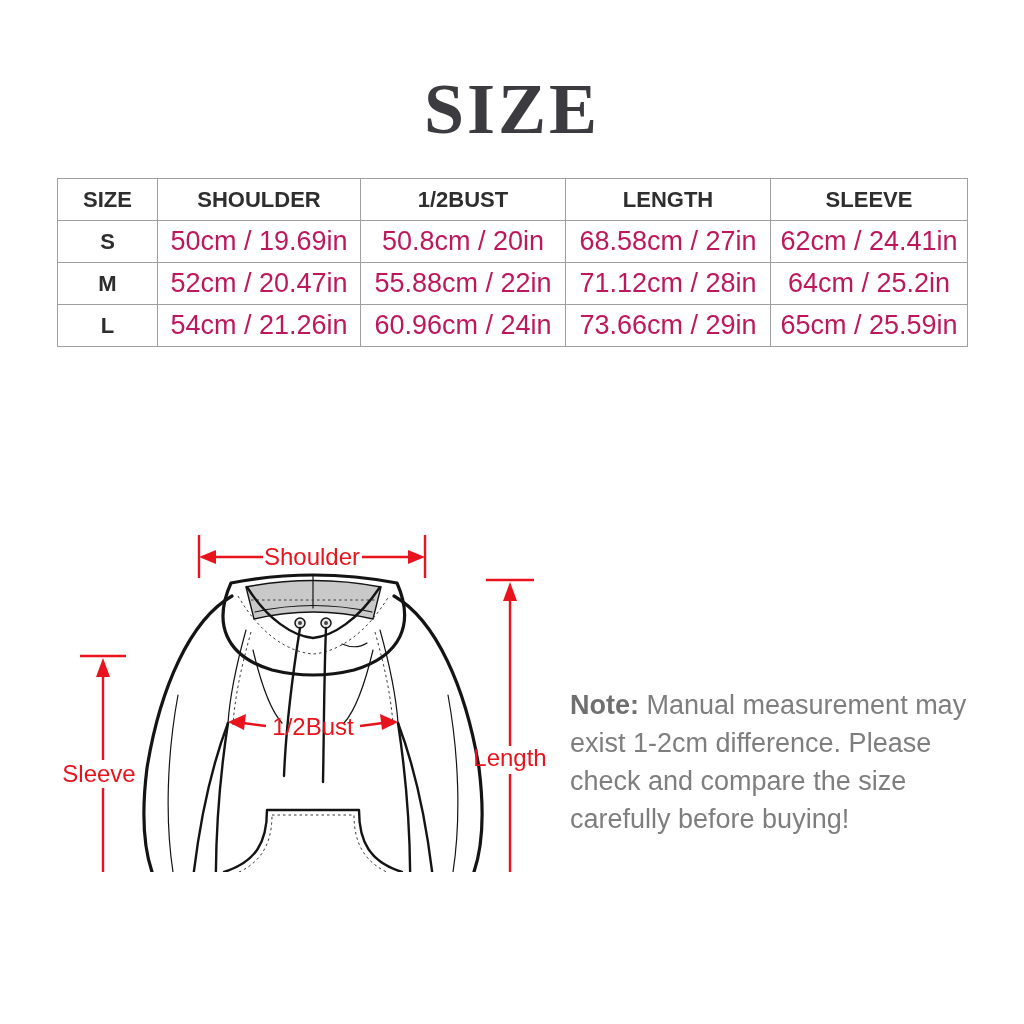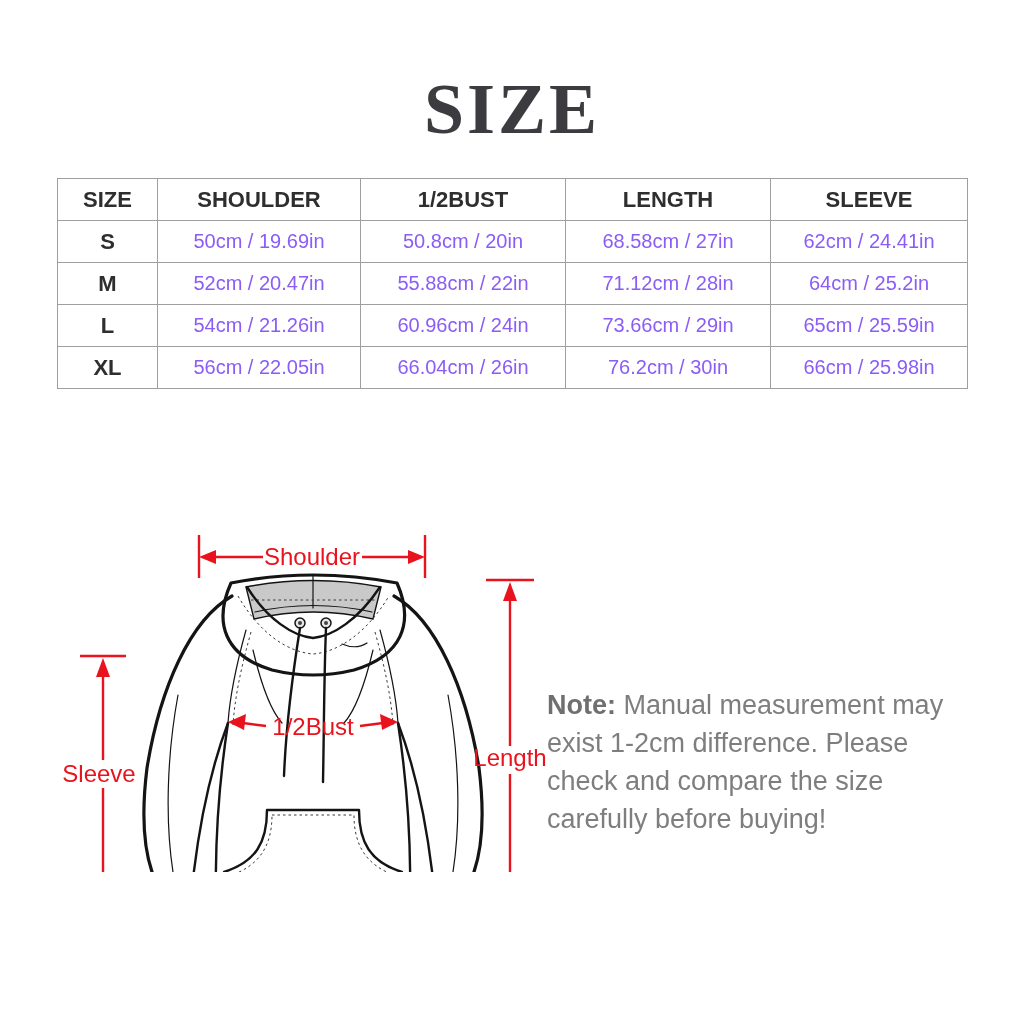--- a/index.html
+++ b/index.html
@@ -8,35 +8,35 @@
   
   #title{position:absolute;left:0;top:68px;width:1024px;text-align:center;
          font-family:"Liberation Serif",serif;font-weight:700;font-size:72px;
          letter-spacing:3px;color:#3b3b40;}
   
   #size-table{position:absolute;left:57px;top:178px;width:910px;border-collapse:collapse;
               table-layout:fixed;background:#fff;}
   #size-table th,#size-table td{border:1px solid #9f9f9f;text-align:center;vertical-align:middle;
               height:41px;padding:0;}
   #size-table th{font-size:22px;font-weight:700;color:#2e2e2e;}
-  #size-table td{font-size:20px;color:#8b5cf6;}
+  #size-table td{font-size:27px;color:#be185d;}
   #size-table td.size-col{font-weight:700;color:#2e2e2e;font-size:22px;}
   .col-size{width:100px;} .col-shoulder{width:203px;} .col-bust{width:205px;}
   .col-length{width:205px;} .col-sleeve{width:197px;}
   
   #diagram{position:absolute;left:50px;top:520px;width:500px;height:450px;}
   .ln{fill:none;stroke:#141414;stroke-width:2.4;stroke-linecap:round;stroke-linejoin:round;}
   .ln-thick{stroke-width:3.2;}
   .ln-thin{stroke-width:1.2;}
   .stitch{fill:none;stroke:#3a3a3a;stroke-width:1;stroke-dasharray:2.5 3;}
   .red{stroke:#e8131d;stroke-width:2.4;fill:none;}
   .redfill{fill:#e8131d;stroke:none;}
   .redtext{fill:#e8131d;font-family:"Liberation Sans",sans-serif;font-size:24px;}
   
-  #note{position:absolute;left:547px;top:686px;width:408px;font-size:27px;line-height:38px;
+  #note{position:absolute;left:570px;top:686px;width:408px;font-size:27px;line-height:38px;
         color:#7e7e7e;}
   #note b{color:#6f6f6f;font-weight:700;}
 </style>
 </head>
 <body>
 
 <div id="page">
 
   <div id="title">SIZE</div>
 
@@ -71,27 +71,20 @@
         <td>55.88cm / 22in</td>
         <td>71.12cm / 28in</td>
         <td>64cm / 25.2in</td>
       </tr>
       <tr>
         <td class="size-col">L</td>
         <td>54cm / 21.26in</td>
         <td>60.96cm / 24in</td>
         <td>73.66cm / 29in</td>
         <td>65cm / 25.59in</td>
-      </tr>
-      <tr>
-        <td class="size-col">XL</td>
-        <td>56cm / 22.05in</td>
-        <td>66.04cm / 26in</td>
-        <td>76.2cm / 30in</td>
-        <td>66cm / 25.98in</td>
       </tr>
     </tbody>
   </table>
 
   <svg id="diagram" viewBox="0 0 500 450">
 
     <g>
       <path class="ln ln-thick" d="M 182,76 C 140,100 110,168 97,248 C 90,304 95,338 106,362"></path>
       <path class="ln ln-thick" d="M 344,76 C 386,100 416,168 429,248 C 436,304 431,338 420,362"></path>
       <path class="ln" d="M 143,359 C 150,298 161,248 178,203"></path>

